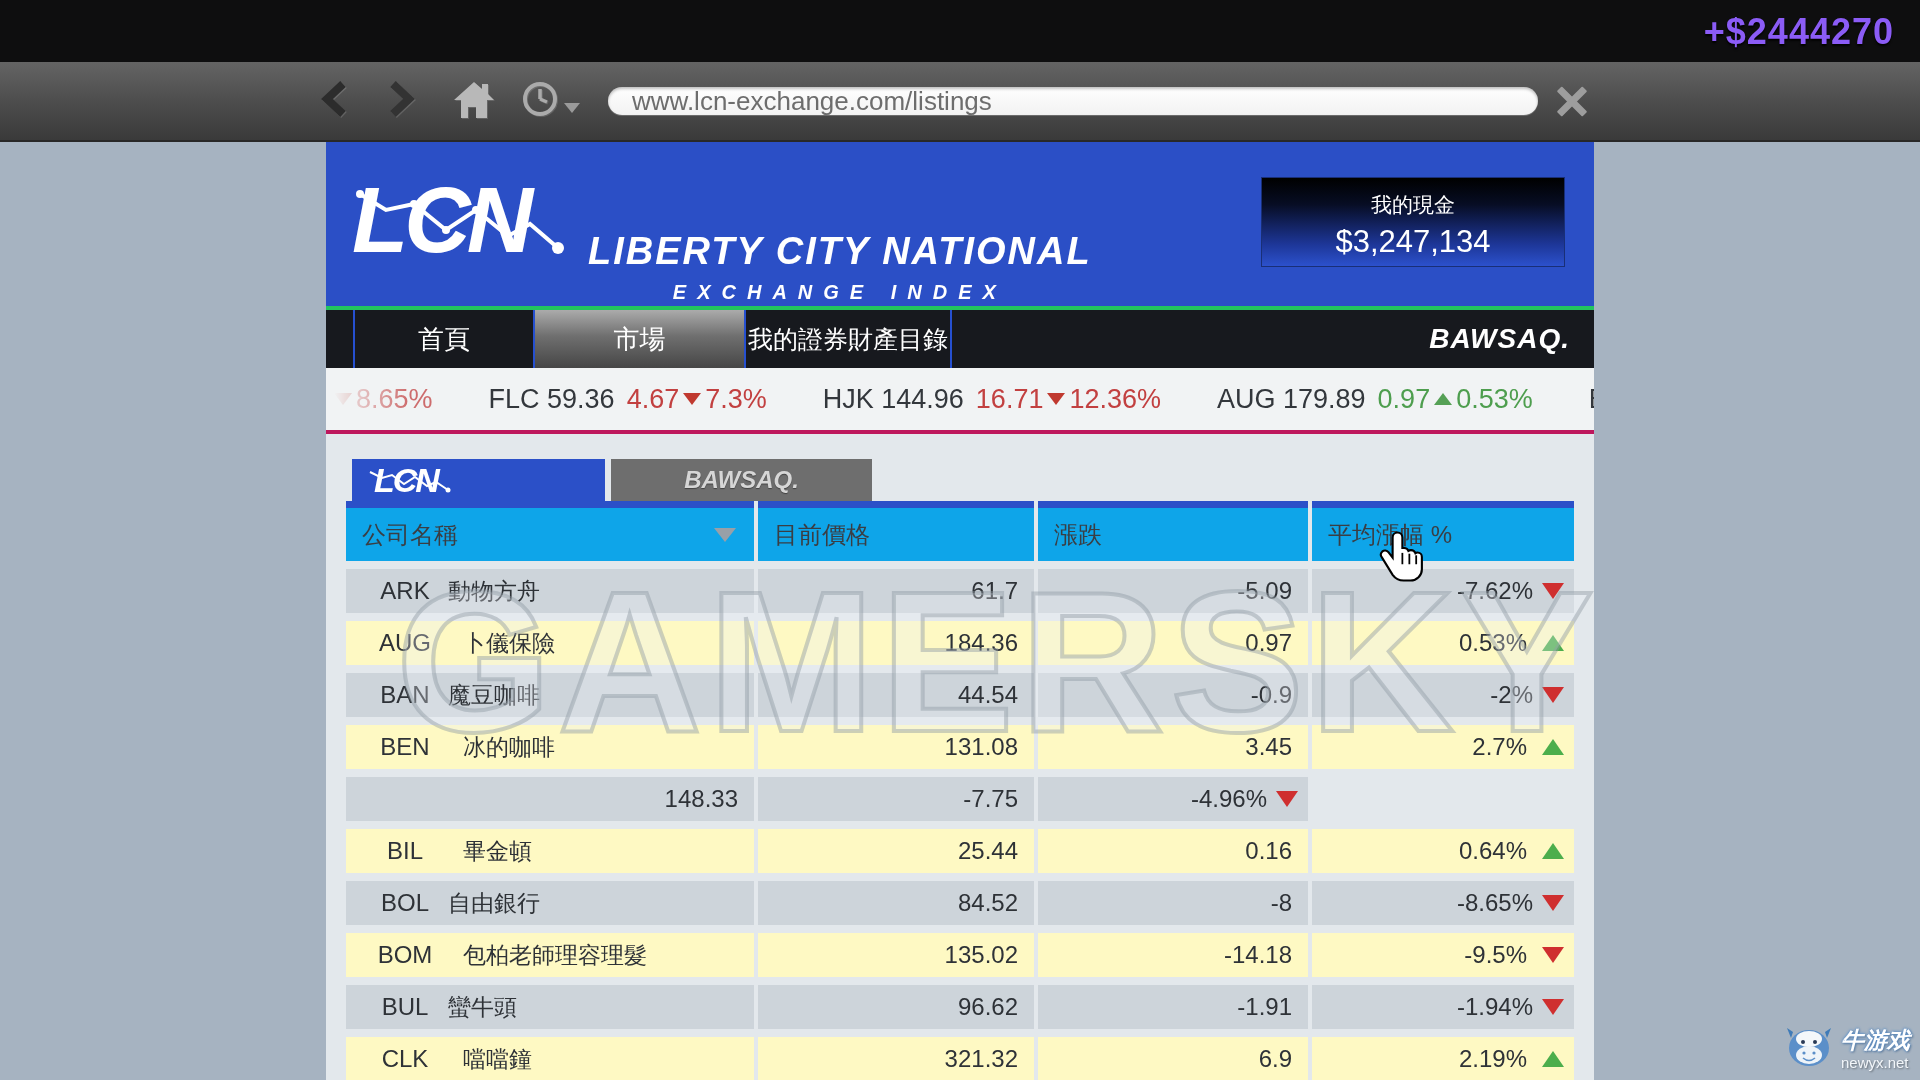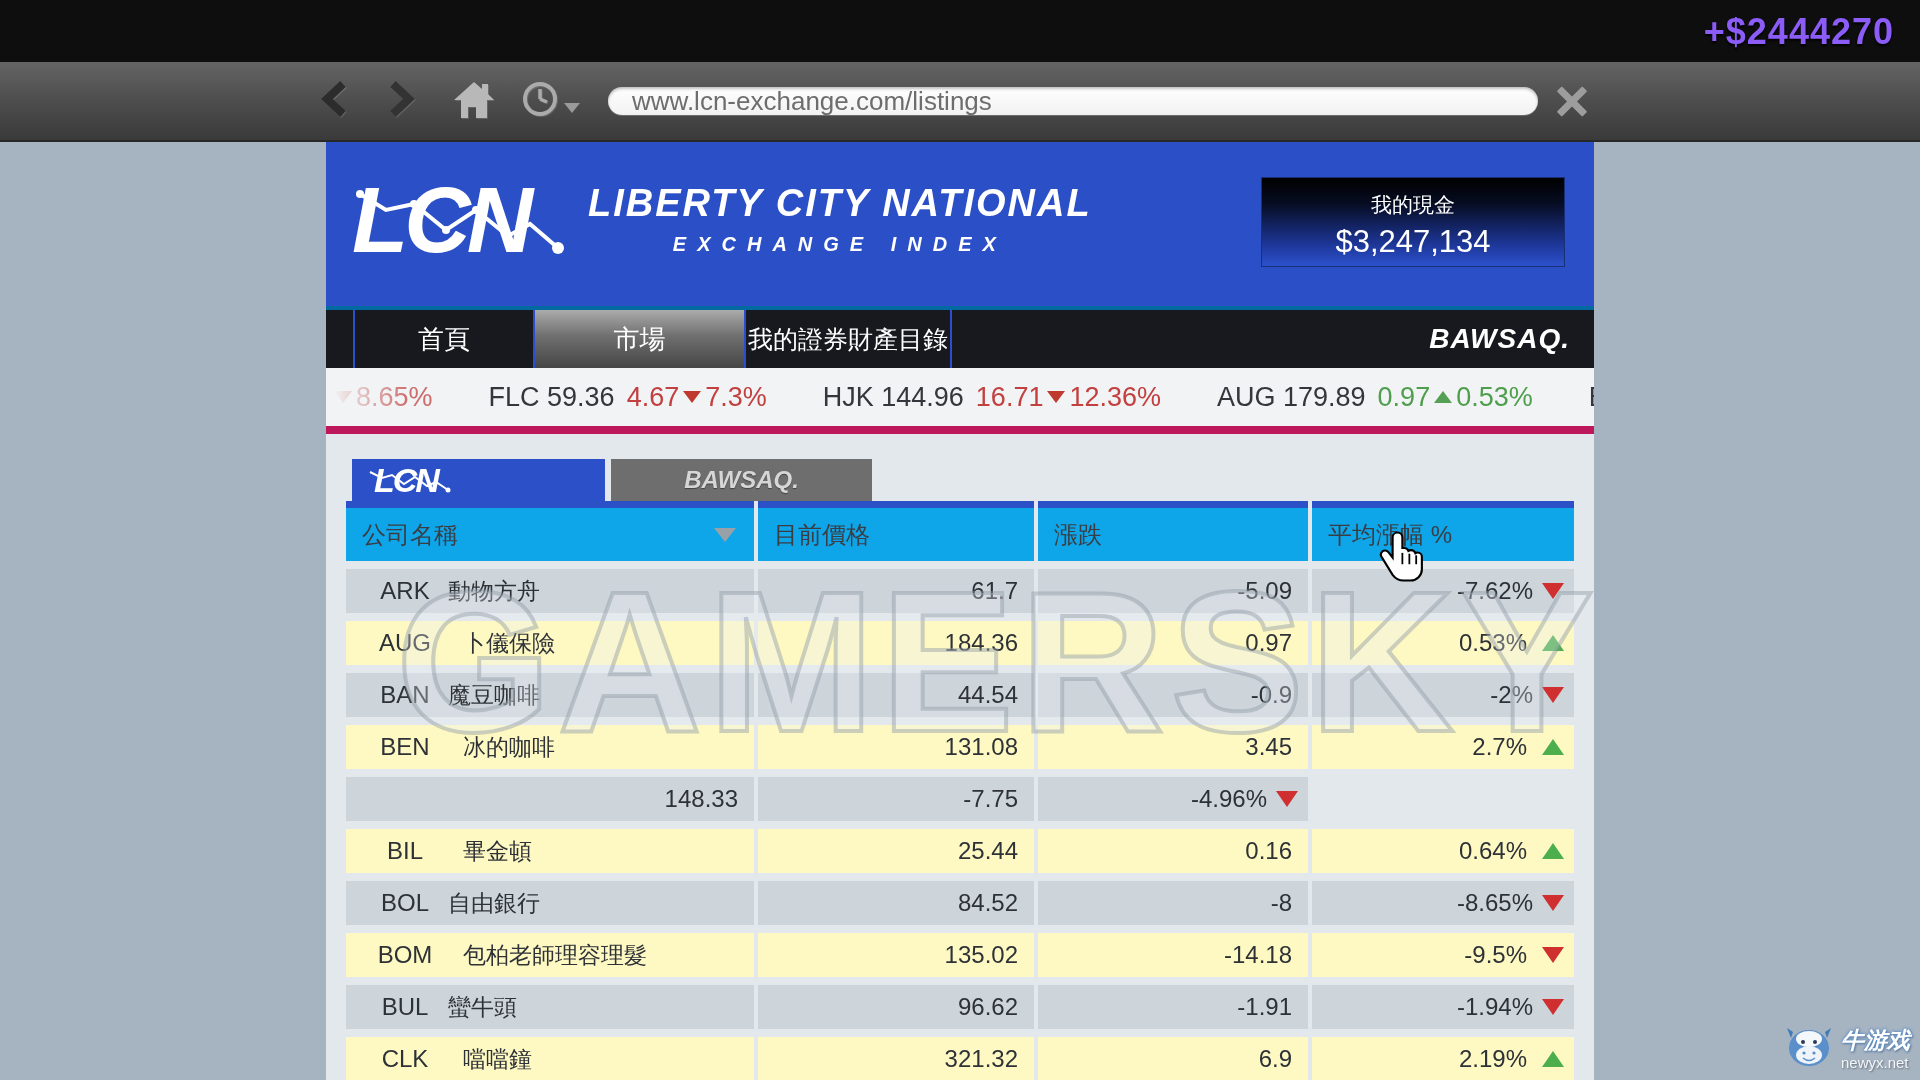--- a/index.html
+++ b/index.html
@@ -36,41 +36,41 @@
   .viewport { position:absolute; top:142px; left:0; right:0; bottom:0; }
   .page { width:1268px; height:938px; margin:0 auto; background:#e3e8ec; position:relative; overflow:hidden; }
 
   
   .masthead { height:164px; background:#2b4fc6; position:relative; }
   .biglogo { position:absolute; left:26px; top:22px; width:250px; height:116px; }
   .biglogo .lcn-text { font-size:92px; font-weight:800; font-style:italic; color:#fff;
                        letter-spacing:-4px; line-height:112px; }
   .lcn-line { position:absolute; left:0; top:0; width:100%; height:100%; }
   .brand { position:absolute; left:262px; top:40px; color:#fff; font-style:italic; font-weight:bold; }
-  .brand-title { font-size:38px; letter-spacing:2px; white-space:nowrap; }
+  .brand-title { font-size:38px; letter-spacing:2px; white-space:nowrap;margin-top:48px; }
   .brand-sub { font-size:20px; letter-spacing:11px; margin-top:8px; text-align:center; }
   .cash-box { position:absolute; right:30px; top:36px; width:302px; height:88px; text-align:center;
               background:linear-gradient(180deg,#000 0%,#070d24 30%,#1d3697 75%,#2c51cc 100%);
               color:#fff; padding-top:13px; box-shadow:0 0 0 1px rgba(0,0,0,.4); }
   .cash-label { font-size:21px; }
   .cash-value { font-size:31px; margin-top:5px; }
 
   
-  .navbar { height:62px; background:#17191e; border-top:4px solid #0369a1; display:flex; position:relative; }
+  .navbar { height:62px; background:#17191e; border-top:4px solid #22c55e; display:flex; position:relative; }
   .nav-tab { display:flex; align-items:center; justify-content:center; color:#fff; font-size:26px;
              border-left:2px solid #2650d0; cursor:pointer; }
   .nav-tab:nth-child(3) { border-right:2px solid #2650d0; font-size:25px; }
   .tab-home { width:180px; margin-left:27px; }
   .tab-market { width:211px; background:linear-gradient(180deg,#ababab,#6f6f6f 45%,#464646); }
   .tab-portfolio { width:208px; }
   .bawsaq-nav { position:absolute; right:24px; top:0; height:100%; display:flex; align-items:center;
                 color:#fff; font-size:28px; font-weight:800; font-style:italic; letter-spacing:1px; }
 
   
-  .ticker { height:66px; background:#f1f3f4; border-bottom:8px solid #be185d;
+  .ticker { height:66px; background:#f1f3f4; border-bottom:4px solid #be185d;
             display:flex; align-items:center; overflow:hidden; white-space:nowrap;
             font-size:27px; padding-left:8px; }
   .titem { margin-right:56px; display:inline-flex; align-items:center; }
   .tmain { color:#33373c; margin-right:12px; }
   .tdelta { display:inline-flex; align-items:center; gap:4px; }
   .tdelta.down { color:#c24040; }
   .tdelta.up { color:#4e9e4e; }
   .tarr { width:0; height:0; border-left:9px solid transparent; border-right:9px solid transparent; }
   .tarr.down { border-top:12px solid #c0392f; }
   .tarr.up { border-bottom:12px solid #55a055; }

